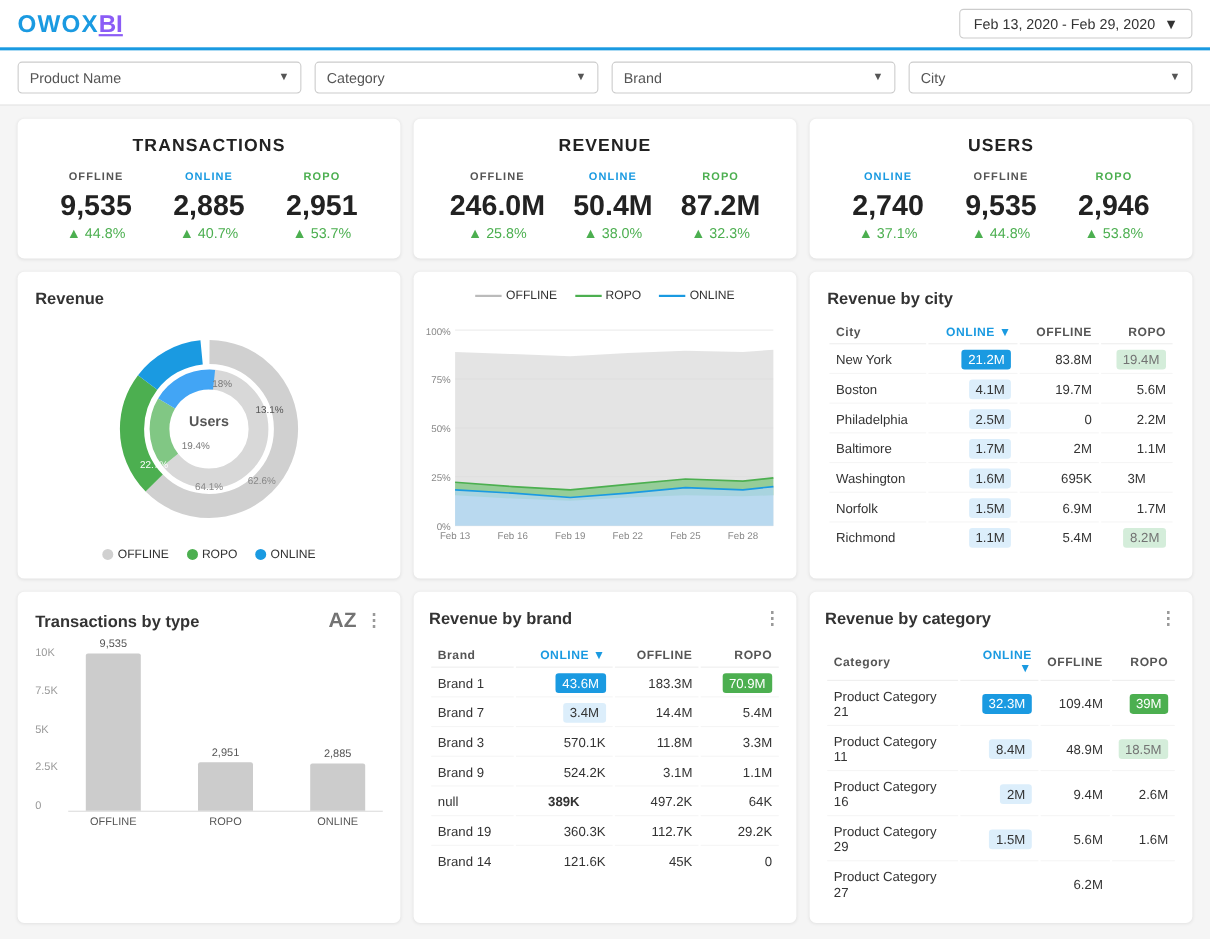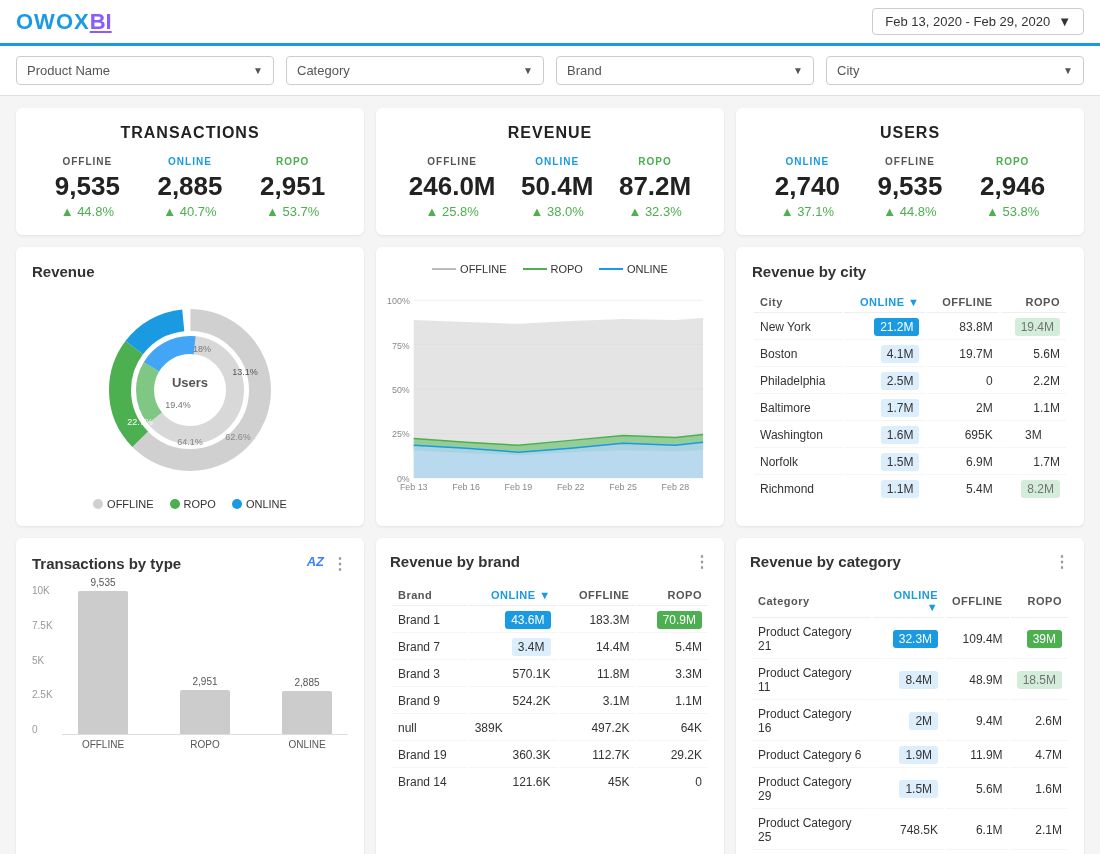--- a/index.html
+++ b/index.html
@@ -73,21 +73,21 @@
     .data-table-card { background: #fff; border-radius: 6px; padding: 14px; box-shadow: 0 1px 3px rgba(0,0,0,0.08); }
     .data-table-title { font-size: 15px; font-weight: bold; margin-bottom: 12px; display: flex; justify-content: space-between; align-items: center; }
     .data-table { width: 100%; font-size: 12px; }
     .data-table th { text-align: right; padding: 4px 6px; font-weight: bold; font-size: 11px; letter-spacing: 0.5px; color: #555; border-bottom: 1px solid #eee; }
     .data-table th:first-child { text-align: left; }
     .data-table td { padding: 5px 6px; text-align: right; }
     .data-table td:first-child { text-align: left; }
     .data-table tr:not(:last-child) td { border-bottom: 1px solid #f5f5f5; }
     
     .three-dots { color: #999; cursor: pointer; font-size: 16px; }
-    .az-btn { color: #3b82f6; cursor: pointer; font-size: 13px; font-weight: bold; font-style: italic; }
+    .az-btn { color: #737373; cursor: pointer; font-size: 19px; font-weight: bold; }
   </style>
 </head>
 <body>
 
 <div class="header">
   <div class="logo">
     <span class="logo-owox">OWOX</span>
     <span class="logo-bi">BI</span>
   </div>
   <div class="date-range">
@@ -408,21 +408,21 @@
     <td style="text-align:right;"><span class="">3.3M</span></td>
   </tr>
             <tr>
     <td>Brand 9</td>
     <td style="text-align:right;"><span class="">524.2K</span></td>
     <td style="text-align:right;">3.1M</td>
     <td style="text-align:right;"><span class="">1.1M</span></td>
   </tr>
             <tr>
     <td>null</td>
-    <td style="text-align:left;"><span class="">389K</span></td>
+    <td style="text-align:center;font-weight:bold;"><span class="">389K</span></td>
     <td style="text-align:right;">497.2K</td>
     <td style="text-align:right;"><span class="">64K</span></td>
   </tr>
             <tr>
     <td>Brand 19</td>
     <td style="text-align:right;"><span class="">360.3K</span></td>
     <td style="text-align:right;">112.7K</td>
     <td style="text-align:right;"><span class="">29.2K</span></td>
   </tr>
             <tr>
@@ -462,38 +462,26 @@
     <td style="text-align:right;">48.9M</td>
     <td style="text-align:right;"><span class="cell-light-green">18.5M</span></td>
   </tr>
             <tr>
     <td>Product Category 16</td>
     <td style="text-align:right;"><span class="cell-light-blue">2M</span></td>
     <td style="text-align:right;">9.4M</td>
     <td style="text-align:right;"><span class="">2.6M</span></td>
   </tr>
             <tr>
-    <td>Product Category 6</td>
-    <td style="text-align:right;"><span class="cell-light-blue">1.9M</span></td>
-    <td style="text-align:right;">11.9M</td>
-    <td style="text-align:right;"><span class="">4.7M</span></td>
-  </tr>
-            <tr>
     <td>Product Category 29</td>
     <td style="text-align:right;"><span class="cell-light-blue">1.5M</span></td>
     <td style="text-align:right;">5.6M</td>
     <td style="text-align:right;"><span class="">1.6M</span></td>
   </tr>
             <tr>
-    <td>Product Category 25</td>
-    <td style="text-align:right;"><span class="">748.5K</span></td>
-    <td style="text-align:right;">6.1M</td>
-    <td style="text-align:right;"><span class="">2.1M</span></td>
-  </tr>
-            <tr>
     <td>Product Category 27</td>
     <td style="text-align:right;"></td>
     <td style="text-align:right;">6.2M</td>
     <td style="text-align:right;"></td>
   </tr>
           </tbody>
       </table>
     </div>
   </div>
 

